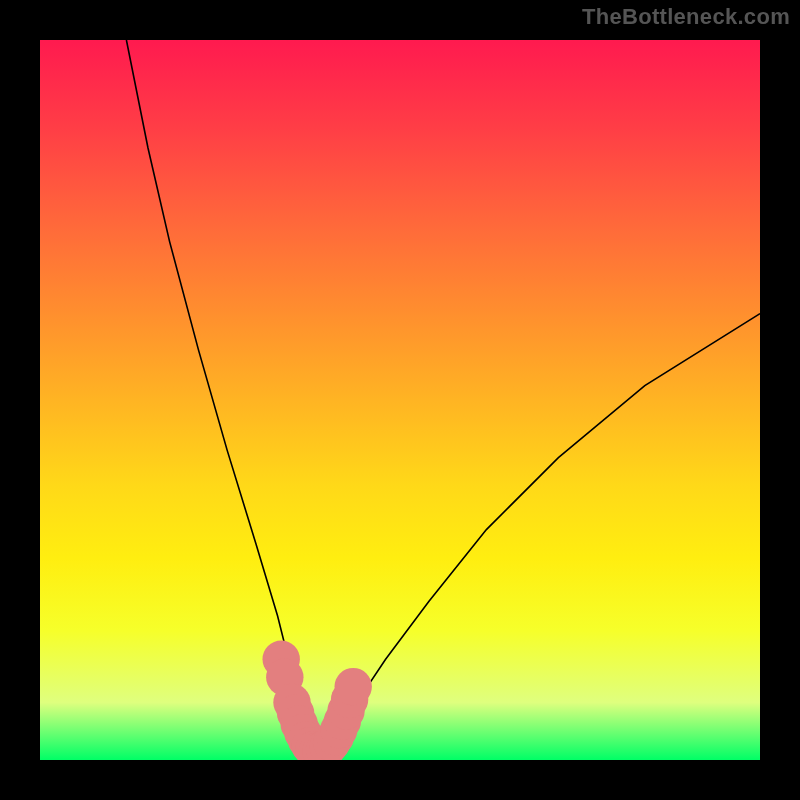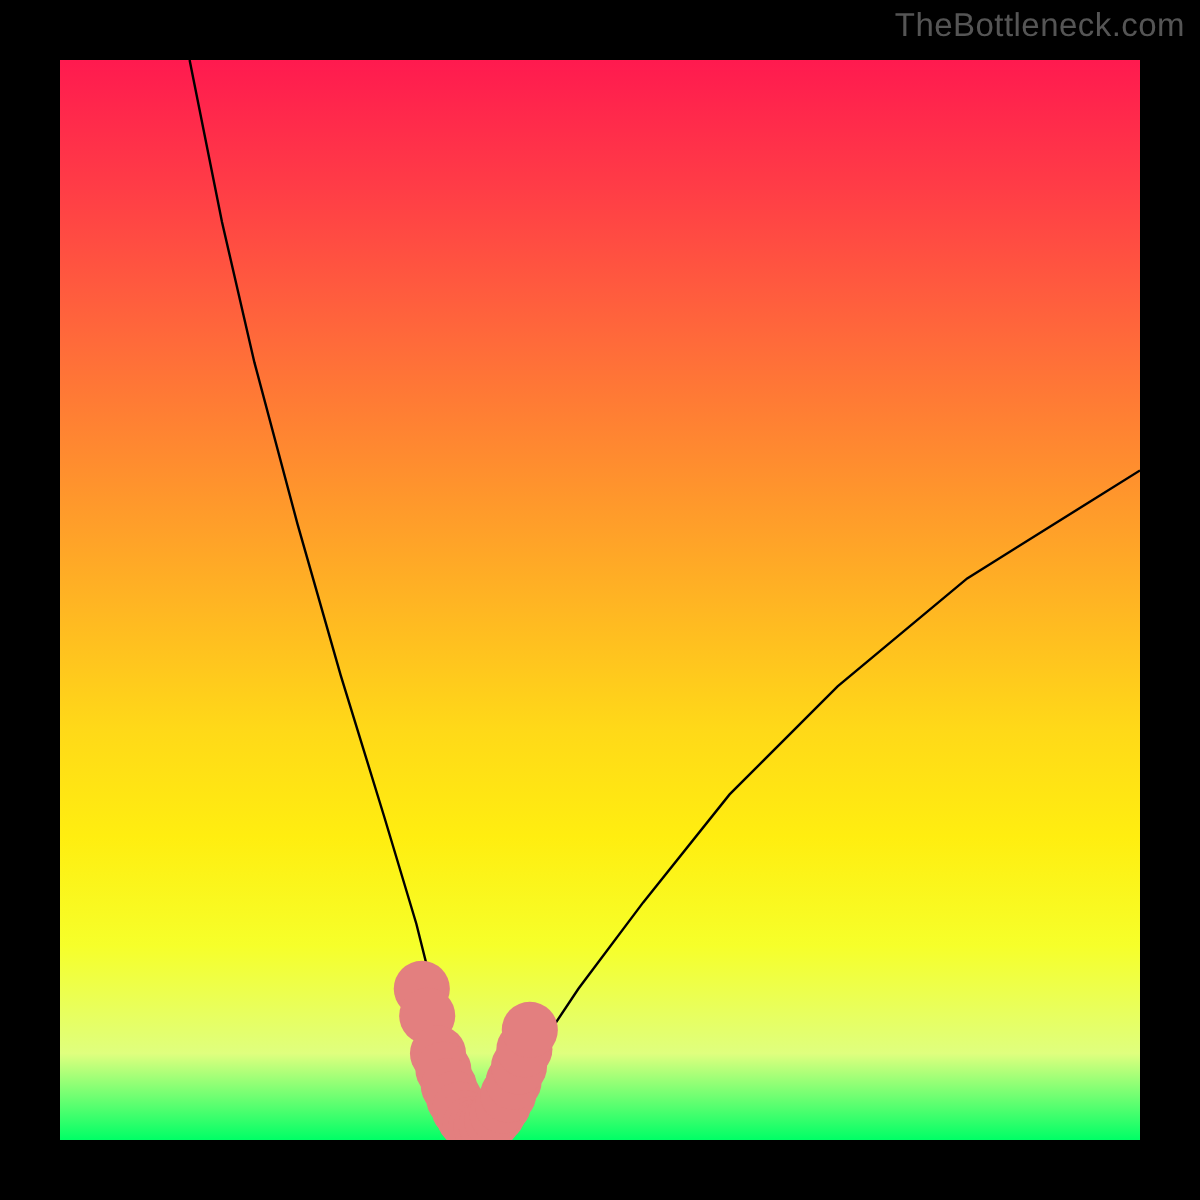--- a/index.html
+++ b/index.html
@@ -38,21 +38,21 @@
       #dfff7e 92%,
       #00ff66 100%
     );
   }
   .watermark {
     position: absolute;
     top: 4px;
     right: 10px;
     color: #555;
     font-size: 22px;
-    font-weight: 400;
+    font-weight: 700;
     letter-spacing: 0.3px;
     user-select: none;
   }
   svg.curve {
     position: absolute;
     left: 0;
     top: 0;
     width: 720px;
     height: 720px;
   }

